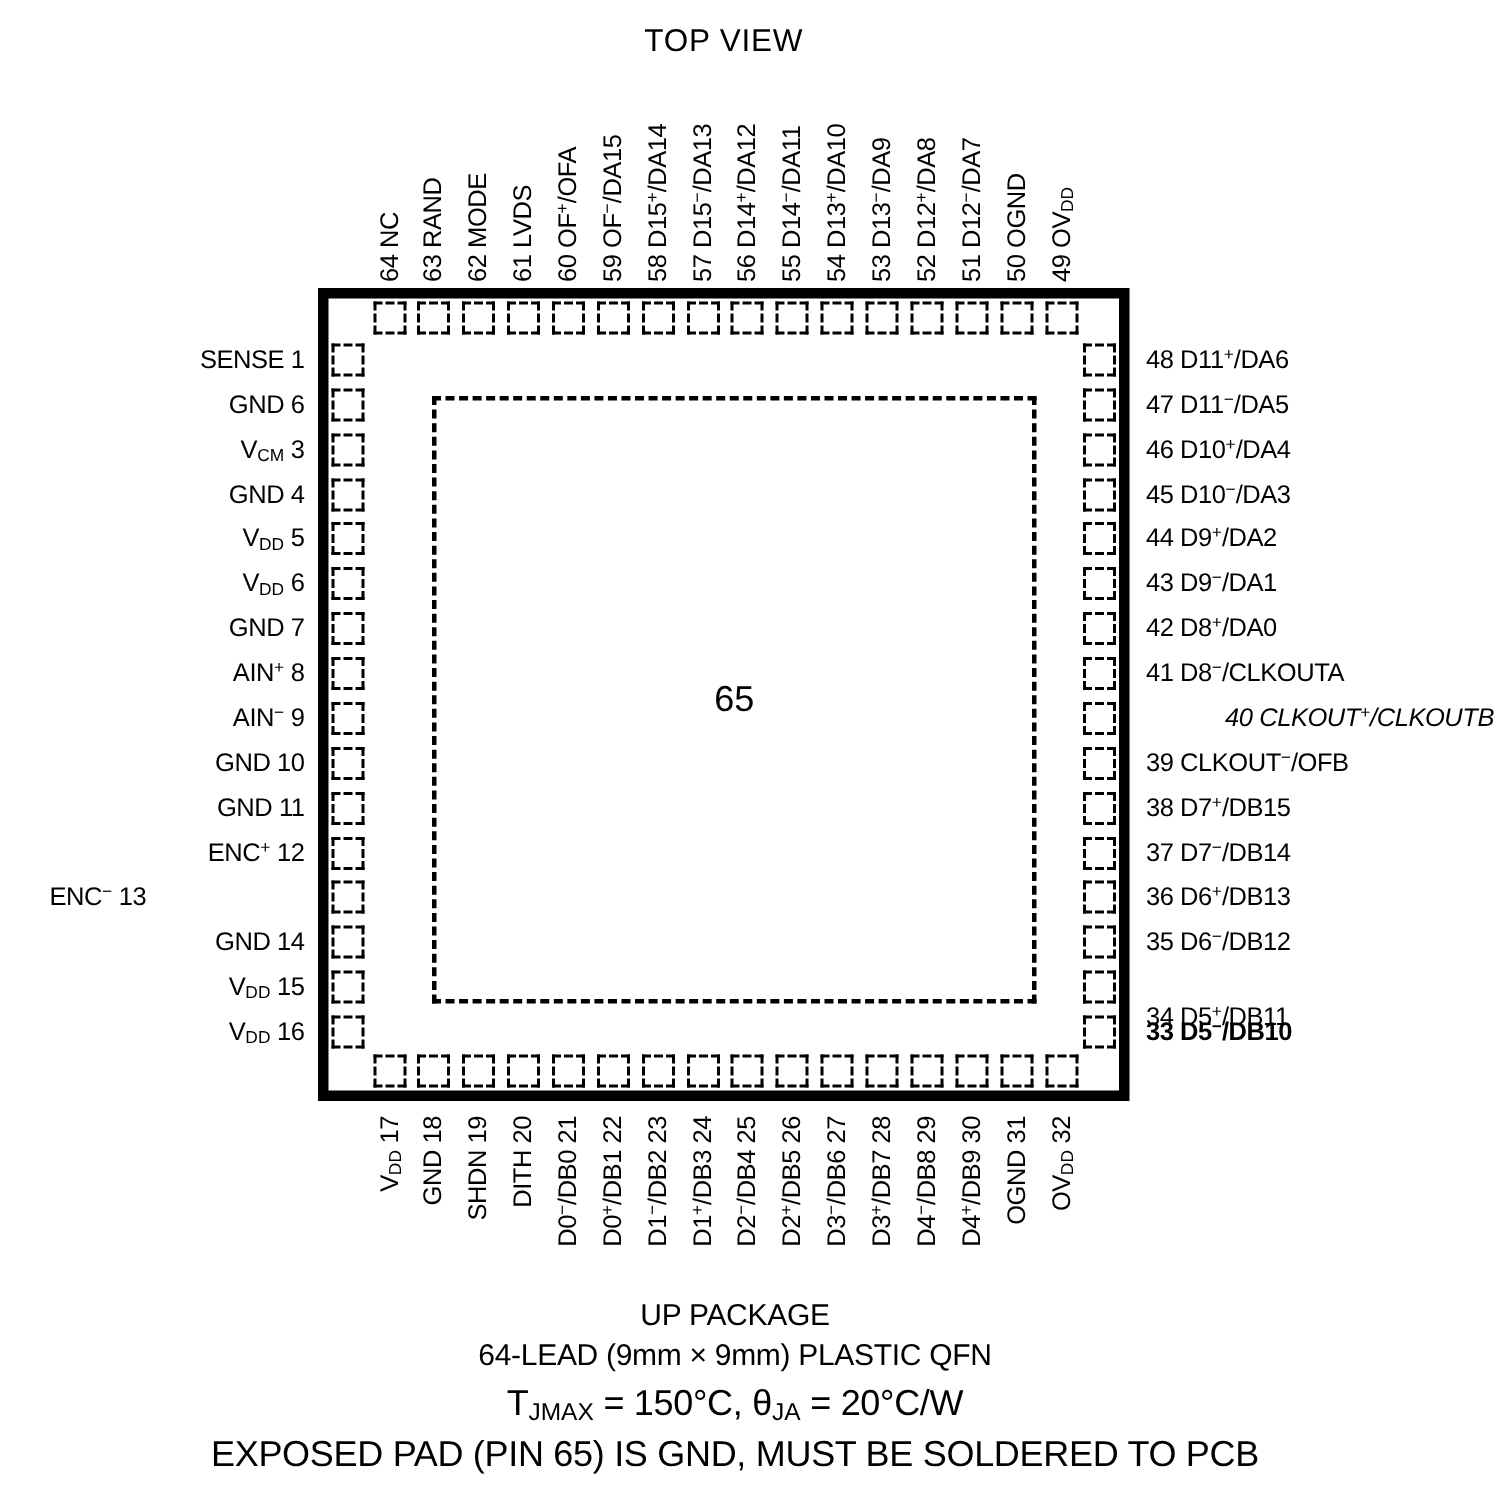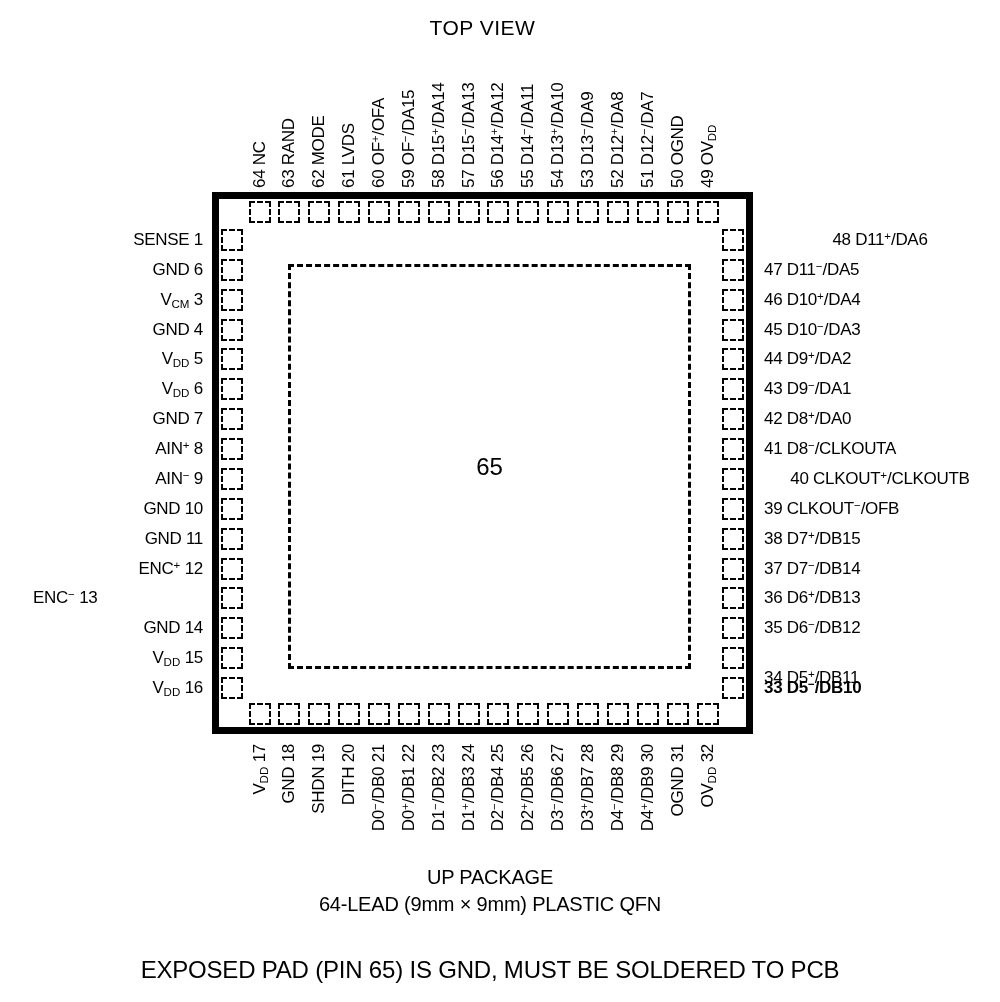--- a/index.html
+++ b/index.html
@@ -142,49 +142,50 @@
       <div class="hlabel" style="left: 33px; width: 170px; top: 558.57px; text-align: right;">ENC<sup>+</sup> 12</div>
       <div class="pad" style="left: 221px; top: 587.44px;"></div>
       <div class="hlabel" style="left: 33px; width: 170px; top: 588.44px; text-align: left;">ENC<sup>−</sup> 13</div>
       <div class="pad" style="left: 221px; top: 617.31px;"></div>
       <div class="hlabel" style="left: 33px; width: 170px; top: 618.31px; text-align: right;">GND 14</div>
       <div class="pad" style="left: 221px; top: 647.18px;"></div>
       <div class="hlabel" style="left: 33px; width: 170px; top: 648.18px; text-align: right;">V<sub>DD</sub> 15</div>
       <div class="pad" style="left: 221px; top: 677.05px;"></div>
       <div class="hlabel" style="left: 33px; width: 170px; top: 678.05px; text-align: right;">V<sub>DD</sub> 16</div>
       <div class="pad" style="left: 722px; top: 229px;"></div>
-      <div class="hlabel" style="left: 764px; width: 232px; top: 230px; text-align: center;">48 D11<sup>+</sup>/DA6</div>
+      <div class="hlabel" style="left: 764px; width: 232px; top: 230px; text-align: left;">48 D11<sup>+</sup>/DA6</div>
       <div class="pad" style="left: 722px; top: 258.87px;"></div>
       <div class="hlabel" style="left: 764px; width: 232px; top: 259.87px; text-align: left;">47 D11<sup>−</sup>/DA5</div>
       <div class="pad" style="left: 722px; top: 288.74px;"></div>
       <div class="hlabel" style="left: 764px; width: 232px; top: 289.74px; text-align: left;">46 D10<sup>+</sup>/DA4</div>
       <div class="pad" style="left: 722px; top: 318.61px;"></div>
       <div class="hlabel" style="left: 764px; width: 232px; top: 319.61px; text-align: left;">45 D10<sup>−</sup>/DA3</div>
       <div class="pad" style="left: 722px; top: 348.48px;"></div>
       <div class="hlabel" style="left: 764px; width: 232px; top: 349.48px; text-align: left;">44 D9<sup>+</sup>/DA2</div>
       <div class="pad" style="left: 722px; top: 378.35px;"></div>
       <div class="hlabel" style="left: 764px; width: 232px; top: 379.35px; text-align: left;">43 D9<sup>−</sup>/DA1</div>
       <div class="pad" style="left: 722px; top: 408.22px;"></div>
       <div class="hlabel" style="left: 764px; width: 232px; top: 409.22px; text-align: left;">42 D8<sup>+</sup>/DA0</div>
       <div class="pad" style="left: 722px; top: 438.09px;"></div>
       <div class="hlabel" style="left: 764px; width: 232px; top: 439.09px; text-align: left;">41 D8<sup>−</sup>/CLKOUTA</div>
       <div class="pad" style="left: 722px; top: 467.96px;"></div>
-      <div class="hlabel" style="left: 764px; width: 232px; top: 468.96px; text-align: center;">40 CLKOUT<sup>+</sup>/CLKOUTB</div>
+      <div class="hlabel" style="left: 764px; width: 232px; top: 468.96px; text-align: right; font-style: italic;">40 CLKOUT<sup>+</sup>/CLKOUTB</div>
       <div class="pad" style="left: 722px; top: 497.83px;"></div>
       <div class="hlabel" style="left: 764px; width: 232px; top: 498.83px; text-align: left;">39 CLKOUT<sup>−</sup>/OFB</div>
       <div class="pad" style="left: 722px; top: 527.7px;"></div>
       <div class="hlabel" style="left: 764px; width: 232px; top: 528.7px; text-align: left;">38 D7<sup>+</sup>/DB15</div>
       <div class="pad" style="left: 722px; top: 557.57px;"></div>
       <div class="hlabel" style="left: 764px; width: 232px; top: 558.57px; text-align: left;">37 D7<sup>−</sup>/DB14</div>
       <div class="pad" style="left: 722px; top: 587.44px;"></div>
       <div class="hlabel" style="left: 764px; width: 232px; top: 588.44px; text-align: left;">36 D6<sup>+</sup>/DB13</div>
       <div class="pad" style="left: 722px; top: 617.31px;"></div>
       <div class="hlabel" style="left: 764px; width: 232px; top: 618.31px; text-align: left;">35 D6<sup>−</sup>/DB12</div>
       <div class="pad" style="left: 722px; top: 647.18px;"></div>
       <div class="hlabel" style="left: 764px; width: 232px; top: 648.18px; text-align: left; margin-top: 20px;">34 D5<sup>+</sup>/DB11</div>
       <div class="pad" style="left: 722px; top: 677.05px;"></div>
       <div class="hlabel" style="left: 764px; width: 232px; top: 678.05px; text-align: left; font-weight: bold;">33 D5<sup>−</sup>/DB10</div>
     </div>
 
   <div class="footer-line f-small" style="top:866px">UP PACKAGE</div>
   <div class="footer-line f-small" style="top:893px">64-LEAD (9mm × 9mm) PLASTIC QFN</div>
+  <div class="footer-line f-large" style="top:922px">T<sub>JMAX</sub> = 150°C, θ<sub>JA</sub> = 20°C/W</div>
   <div class="footer-line f-large" style="top:956px">EXPOSED PAD (PIN 65) IS GND, MUST BE SOLDERED TO PCB</div>
 </div>
 
 </body></html>

